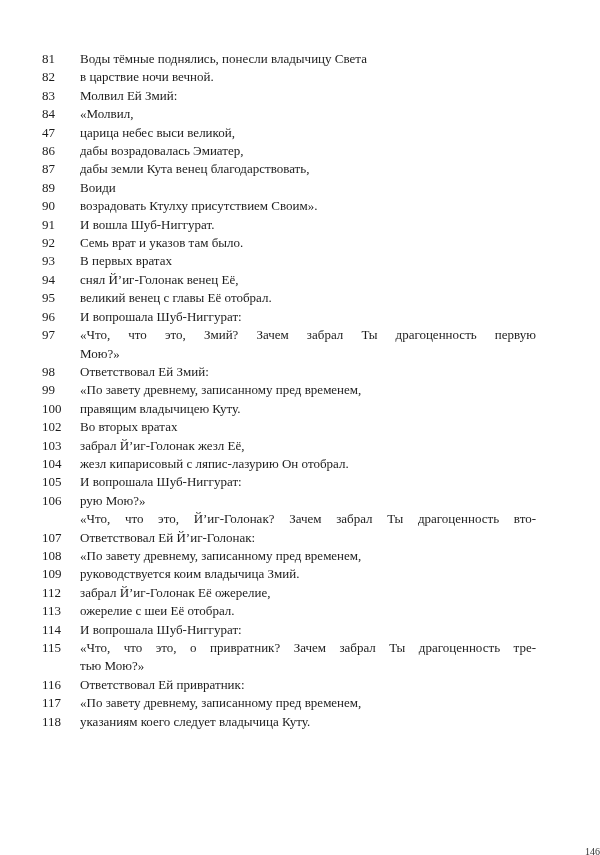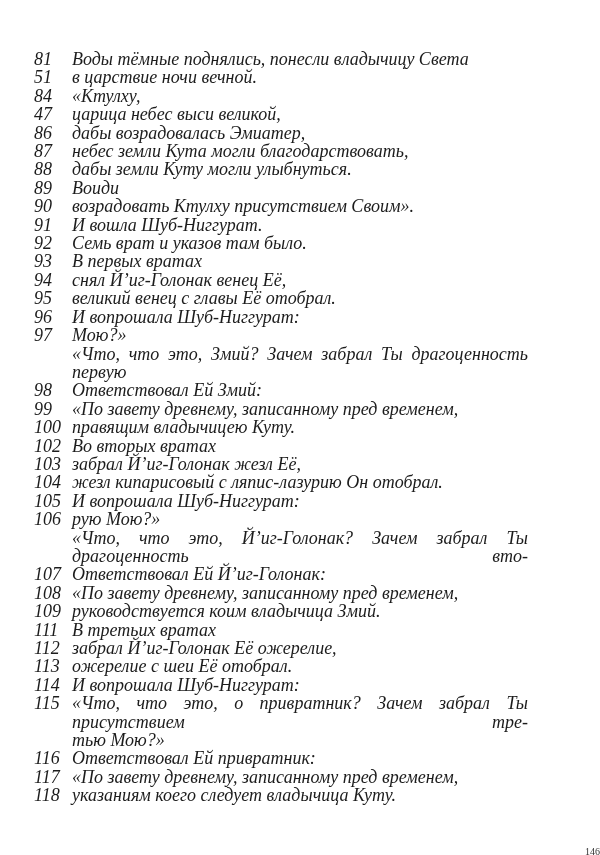--- a/index.html
+++ b/index.html
@@ -3,22 +3,22 @@
 <meta charset="utf-8">
 <style>
   html, body { margin: 0; padding: 0; background: #ffffff; }
   body { width: 600px; height: 855px; position: relative; overflow: hidden; }
   .page {
     position: absolute; left: 0; top: 0; width: 600px; height: 855px;
     font-family: "Liberation Serif", "DejaVu Serif", serif;
     color: #1c1c1c;
   }
   .verses {
-    position: absolute; left: 32px; top: 50px; width: 496px;
-    font-size: 18px; line-height: 18.4px; font-style: italic;
+    position: absolute; left: 40px; top: 50px; width: 496px;
+    font-size: 13px; line-height: 18.4px;
   }
   .verse { display: flex; align-items: flex-start; }
   .num { width: 40px; flex: 0 0 40px; text-align: left; padding-left: 2px; box-sizing: border-box; }
   .text { flex: 1 1 auto; text-align: left; }
   .text .ln { display: block; }
   .text .ln.j { text-align: justify; text-align-last: justify; }
   .footer {
     position: absolute; left: 0; width: 600px; top: 818px; text-align: right;
     font-size: 10px; color: #333; margin-top: 28px;
   }
@@ -28,53 +28,53 @@
 
 <div class="page">
   <div class="verses" id="verses">
       <div class="verse">
         <span class="num">81</span>
         <span class="text">
           <span class="ln">Воды тёмные поднялись, понесли владычицу Света</span>
         </span>
       </div>
       <div class="verse">
-        <span class="num">51</span>
+        <span class="num">82</span>
         <span class="text">
           <span class="ln">в царствие ночи вечной.</span>
         </span>
       </div>
       <div class="verse">
+        <span class="num">83</span>
+        <span class="text">
+          <span class="ln">Молвил Ей Змий:</span>
+        </span>
+      </div>
+      <div class="verse">
         <span class="num">84</span>
         <span class="text">
-          <span class="ln">«Ктулху,</span>
+          <span class="ln">«Молвил,</span>
         </span>
       </div>
       <div class="verse">
         <span class="num">47</span>
         <span class="text">
           <span class="ln">царица небес выси великой,</span>
         </span>
       </div>
       <div class="verse">
         <span class="num">86</span>
         <span class="text">
           <span class="ln">дабы возрадовалась Эмиатер,</span>
         </span>
       </div>
       <div class="verse">
         <span class="num">87</span>
         <span class="text">
-          <span class="ln">небес земли Кута могли благодарствовать,</span>
-        </span>
-      </div>
-      <div class="verse">
-        <span class="num">88</span>
-        <span class="text">
-          <span class="ln">дабы земли Куту могли улыбнуться.</span>
+          <span class="ln">дабы земли Кута венец благодарствовать,</span>
         </span>
       </div>
       <div class="verse">
         <span class="num">89</span>
         <span class="text">
           <span class="ln">Воиди</span>
         </span>
       </div>
       <div class="verse">
         <span class="num">90</span>
@@ -114,22 +114,22 @@
       </div>
       <div class="verse">
         <span class="num">96</span>
         <span class="text">
           <span class="ln">И вопрошала Шуб-Ниггурат:</span>
         </span>
       </div>
       <div class="verse">
         <span class="num">97</span>
         <span class="text">
+          <span class="ln j">«Что, что это, Змий? Зачем забрал Ты драгоценность первую</span>
           <span class="ln">Мою?»</span>
-          <span class="ln j">«Что, что это, Змий? Зачем забрал Ты драгоценность первую</span>
         </span>
       </div>
       <div class="verse">
         <span class="num">98</span>
         <span class="text">
           <span class="ln">Ответствовал Ей Змий:</span>
         </span>
       </div>
       <div class="verse">
         <span class="num">99</span>
@@ -186,47 +186,41 @@
           <span class="ln">«По завету древнему, записанному пред временем,</span>
         </span>
       </div>
       <div class="verse">
         <span class="num">109</span>
         <span class="text">
           <span class="ln">руководствуется коим владычица Змий.</span>
         </span>
       </div>
       <div class="verse">
-        <span class="num">111</span>
-        <span class="text">
-          <span class="ln">В третьих вратах</span>
-        </span>
-      </div>
-      <div class="verse">
         <span class="num">112</span>
         <span class="text">
           <span class="ln">забрал Й’иг-Голонак Её ожерелие,</span>
         </span>
       </div>
       <div class="verse">
         <span class="num">113</span>
         <span class="text">
           <span class="ln">ожерелие с шеи Её отобрал.</span>
         </span>
       </div>
       <div class="verse">
         <span class="num">114</span>
         <span class="text">
           <span class="ln">И вопрошала Шуб-Ниггурат:</span>
         </span>
       </div>
       <div class="verse">
         <span class="num">115</span>
         <span class="text">
-          <span class="ln j">«Что, что это, о привратник? Зачем забрал Ты присутствием тре-</span>
+          <span class="ln j">«Что, что это, о привратник? Зачем забрал Ты драгоценность тре-</span>
           <span class="ln">тью Мою?»</span>
         </span>
       </div>
       <div class="verse">
         <span class="num">116</span>
         <span class="text">
           <span class="ln">Ответствовал Ей привратник:</span>
         </span>
       </div>
       <div class="verse">

